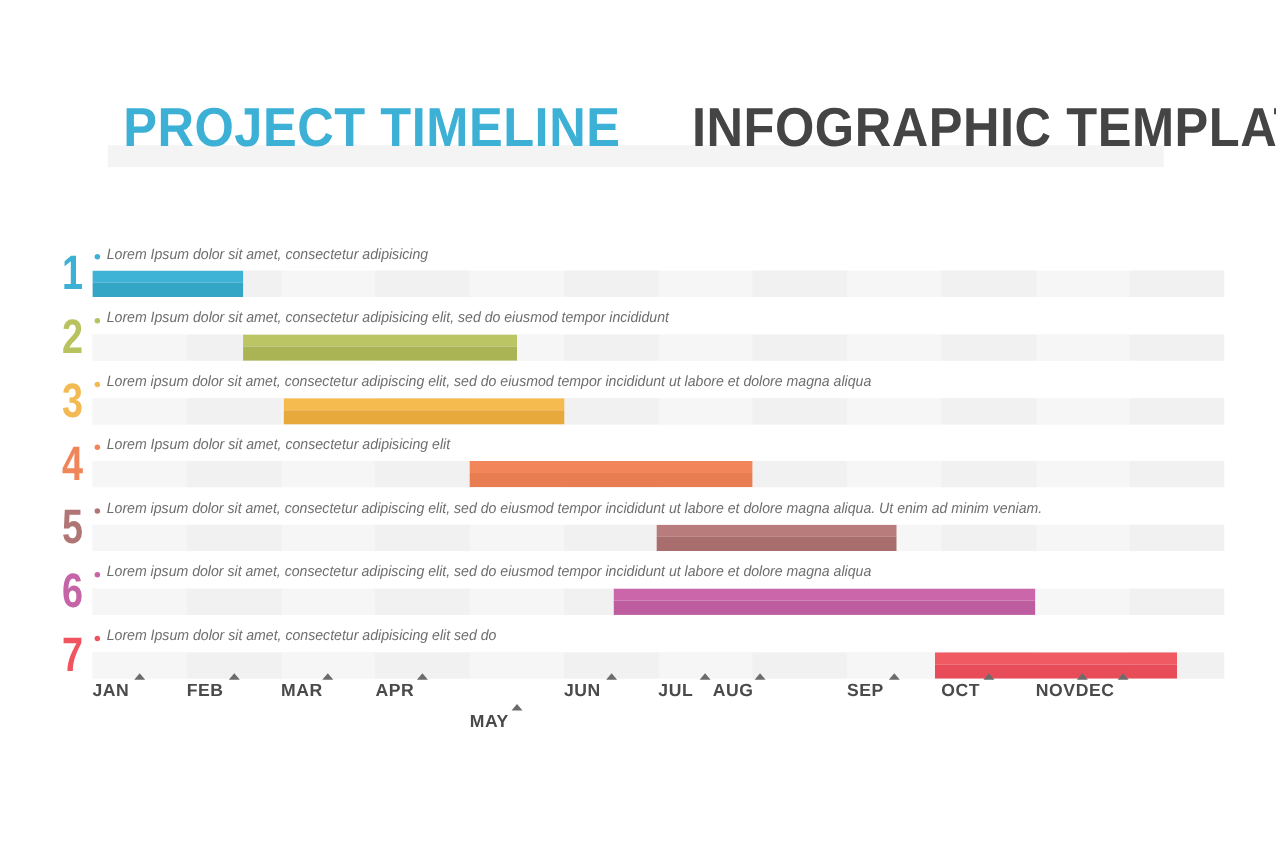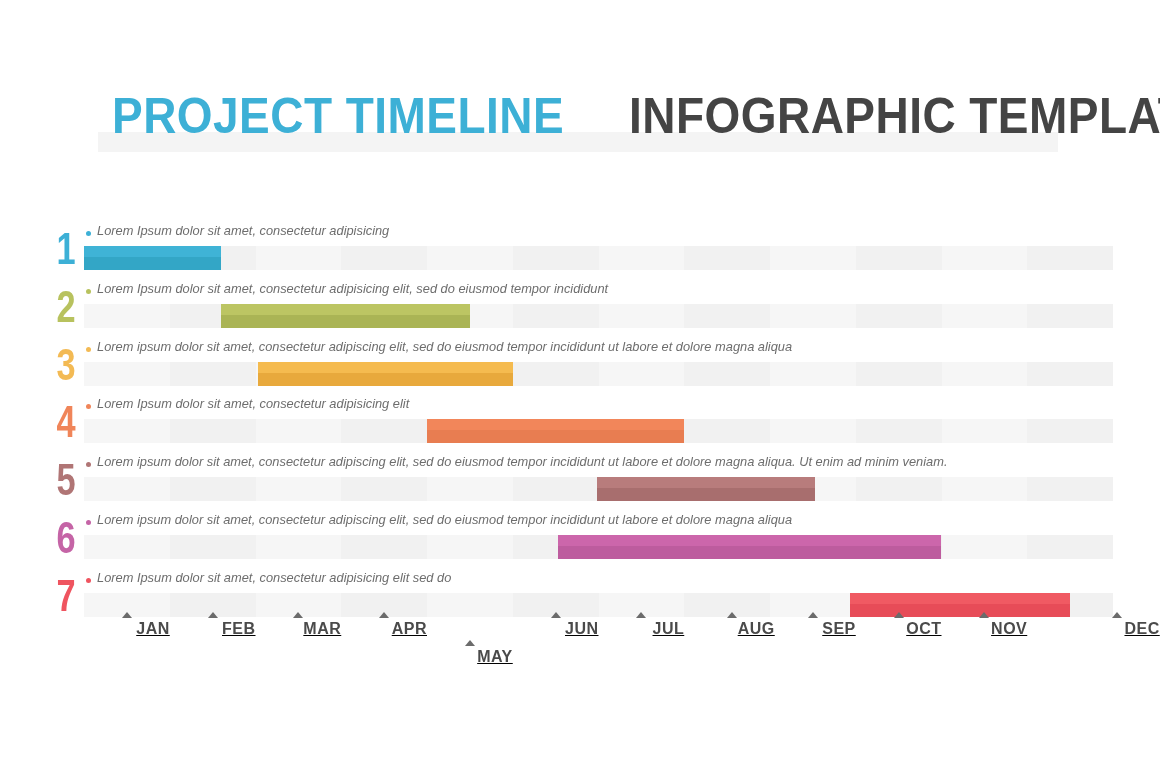--- a/index.html
+++ b/index.html
@@ -133,22 +133,21 @@
     position: absolute;
     left: 84px;
     top: 612px;
     width: 1029px;
     height: 44px;
   }
   .axis-tick {
     position: absolute;
     top: 0;
     width: 85.75px;
-    text-align: right;
-    text-decoration: underline;
+    text-align: left;
   }
   .tick-arrow {
     width: 0;
     height: 0;
     margin: 0 auto 2px auto;
     border-left: 5px solid transparent;
     border-right: 5px solid transparent;
     border-bottom: 6px solid #6b6b6b;
   }
   .tick-label {
@@ -355,33 +354,33 @@
       <div class="tick-label">MAY</div>
     </div>
     <div class="axis-tick" style="left: 428.75px; width: 85.75px;">
       <div class="tick-arrow"></div>
       <div class="tick-label">JUN</div>
     </div>
     <div class="axis-tick" style="left: 514.5px; width: 85.75px;">
       <div class="tick-arrow"></div>
       <div class="tick-label">JUL</div>
     </div>
-    <div class="axis-tick" style="left: 605px; width: 85.75px;">
+    <div class="axis-tick" style="left: 564px; width: 85.75px;">
       <div class="tick-arrow"></div>
       <div class="tick-label">AUG</div>
     </div>
     <div class="axis-tick" style="left: 686px; width: 85.75px;">
       <div class="tick-arrow"></div>
       <div class="tick-label">SEP</div>
     </div>
     <div class="axis-tick" style="left: 771.75px; width: 85.75px;">
       <div class="tick-arrow"></div>
       <div class="tick-label">OCT</div>
     </div>
     <div class="axis-tick" style="left: 857.5px; width: 85.75px;">
       <div class="tick-arrow"></div>
       <div class="tick-label">NOV</div>
     </div>
-    <div class="axis-tick" style="left: 990px; width: 85.75px;">
+    <div class="axis-tick" style="left: 894px; width: 85.75px;">
       <div class="tick-arrow"></div>
       <div class="tick-label">DEC</div>
     </div>
   </div>
 
 </body></html>

